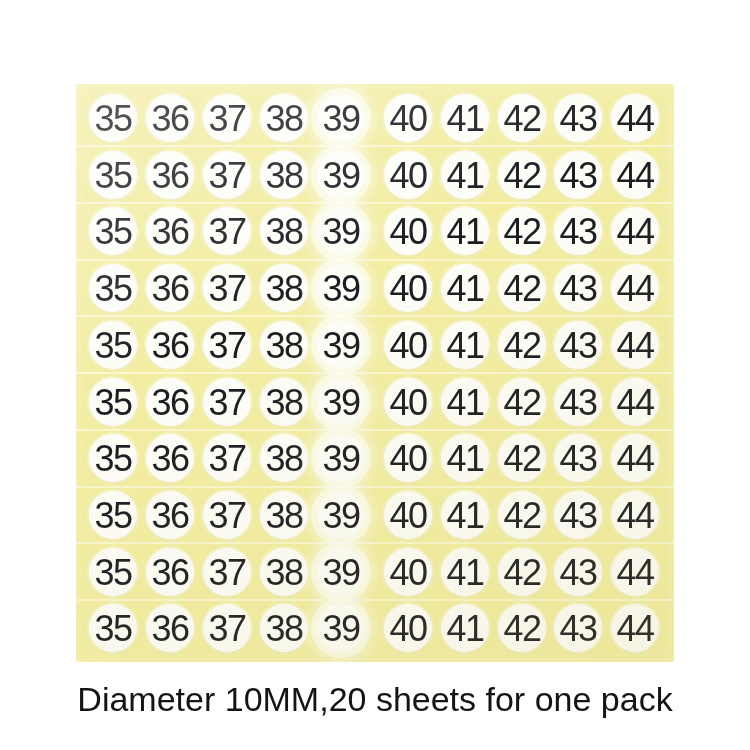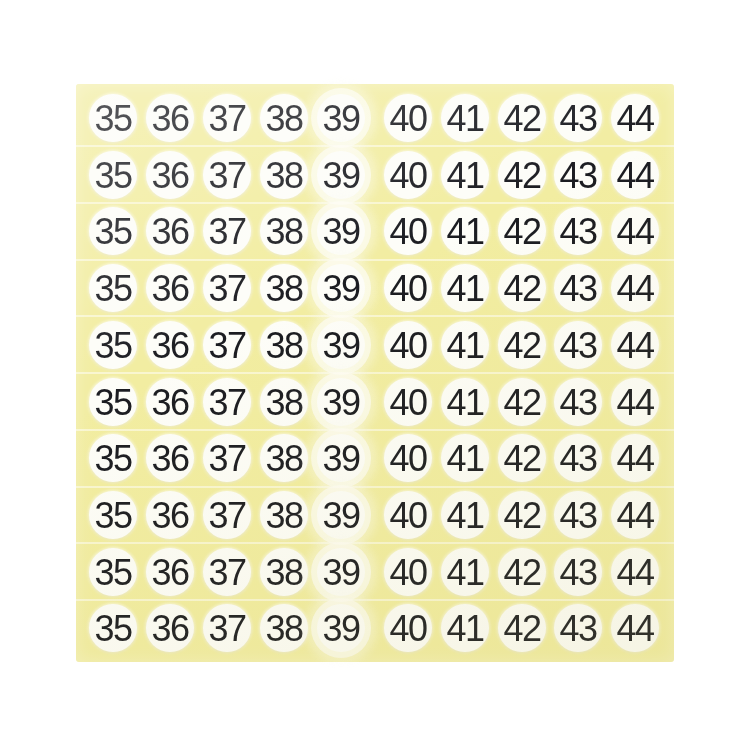--- a/index.html
+++ b/index.html
@@ -184,13 +184,14 @@
       <div class="sticker" style="left: 70px; top: 520.3px;">36</div>
       <div class="sticker" style="left: 127px; top: 520.3px;">37</div>
       <div class="sticker" style="left: 184px; top: 520.3px;">38</div>
       <div class="sticker halo" style="left: 241px; top: 520.3px;">39</div>
       <div class="sticker" style="left: 308px; top: 520.3px;">40</div>
       <div class="sticker" style="left: 365px; top: 520.3px;">41</div>
       <div class="sticker" style="left: 422px; top: 520.3px;">42</div>
       <div class="sticker" style="left: 478px; top: 520.3px;">43</div>
       <div class="sticker" style="left: 535px; top: 520.3px;">44</div>
     </div>
+  <div class="caption">Diameter 10MM,20 sheets for one pack</div>
 </div>
 
 </body></html>

